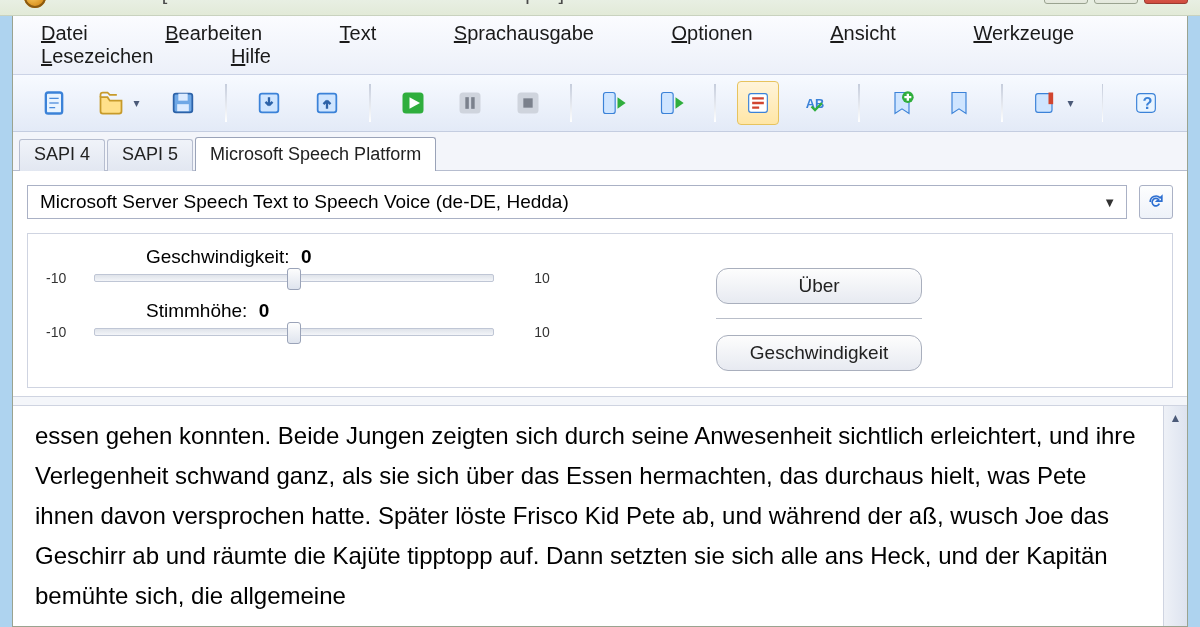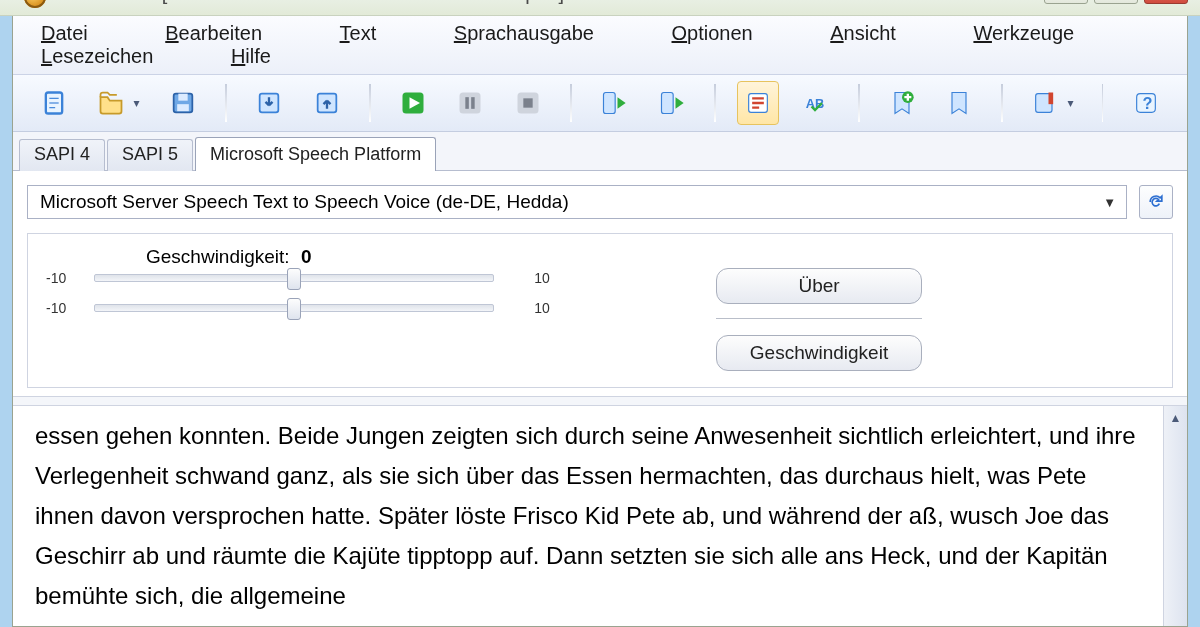--- a/index.html
+++ b/index.html
@@ -426,20 +426,24 @@
           <div class="slider-row">
             <div class="minmax">-10</div>
             <div class="slider-track">
               <div class="slider-thumb"></div>
             </div>
             <div class="minmax right">10</div>
           </div>
         </div>
 
         <div class="slider-group" style="margin-bottom:0">
+          <div class="slider-label-row">
+            <span>Stimmhöhe:</span>
+            <b>0</b>
+          </div>
           <div class="slider-row">
             <div class="minmax">-10</div>
             <div class="slider-track">
               <div class="slider-thumb"></div>
             </div>
             <div class="minmax right">10</div>
           </div>
         </div>
       </div>
 

